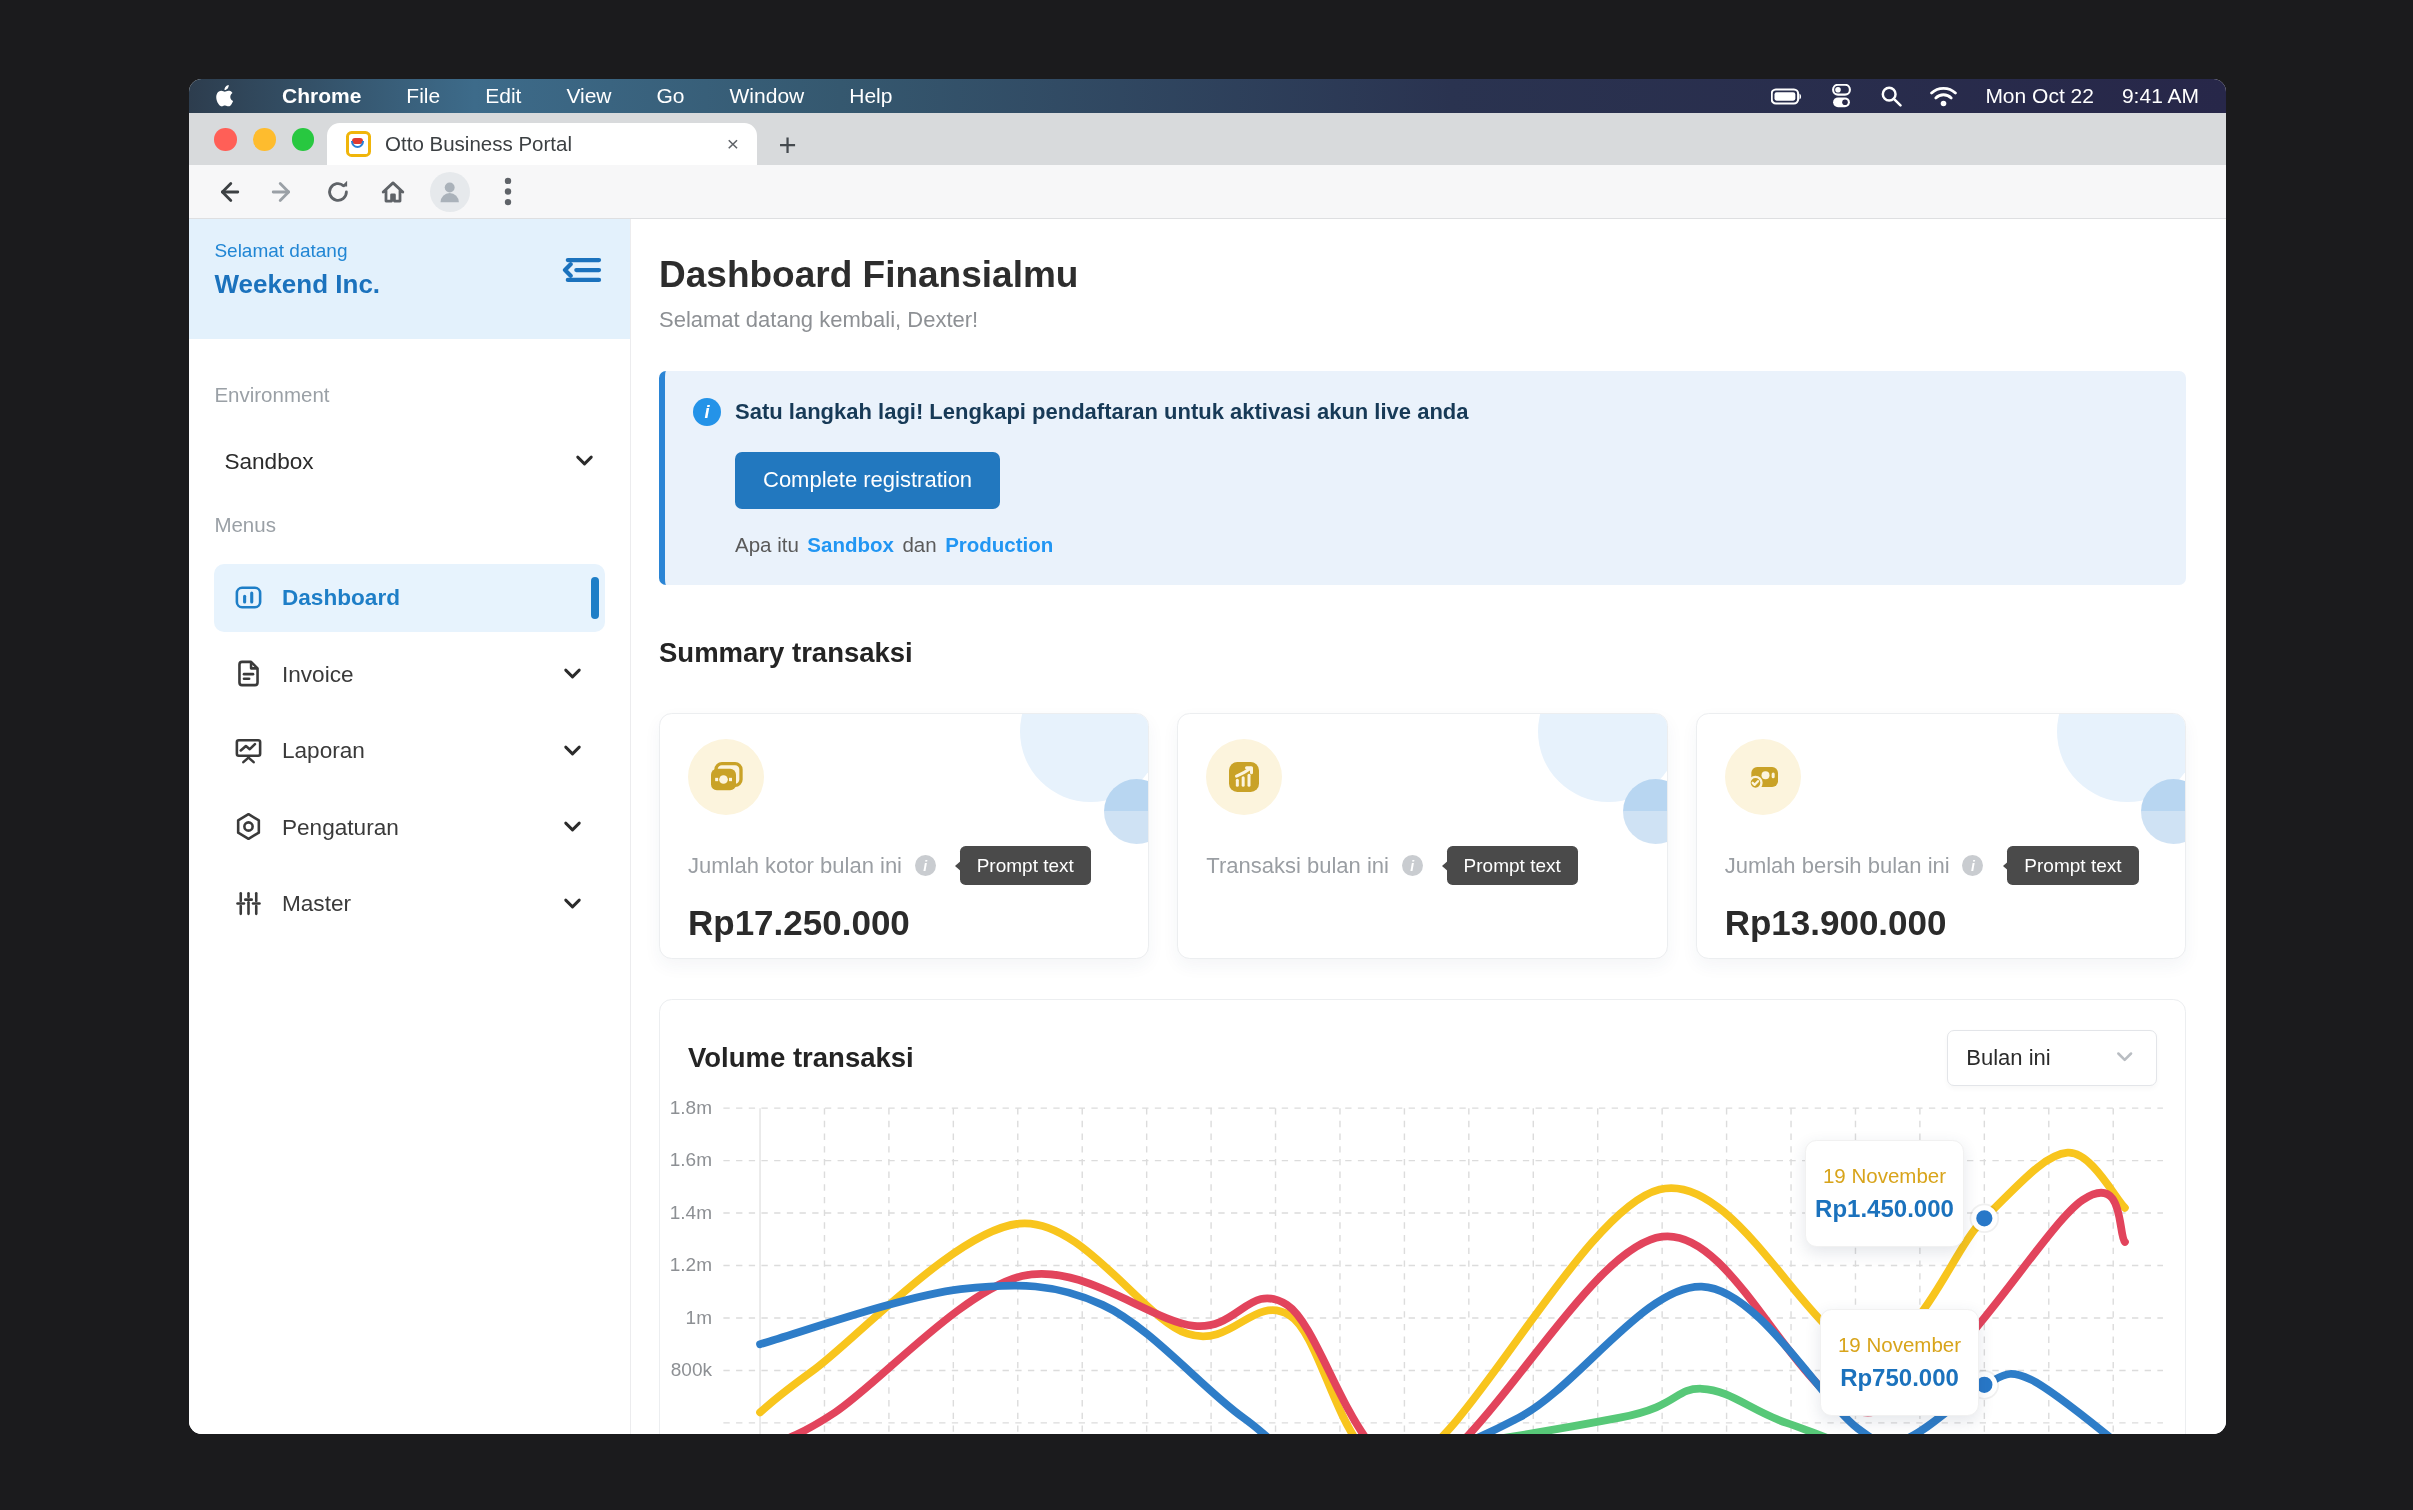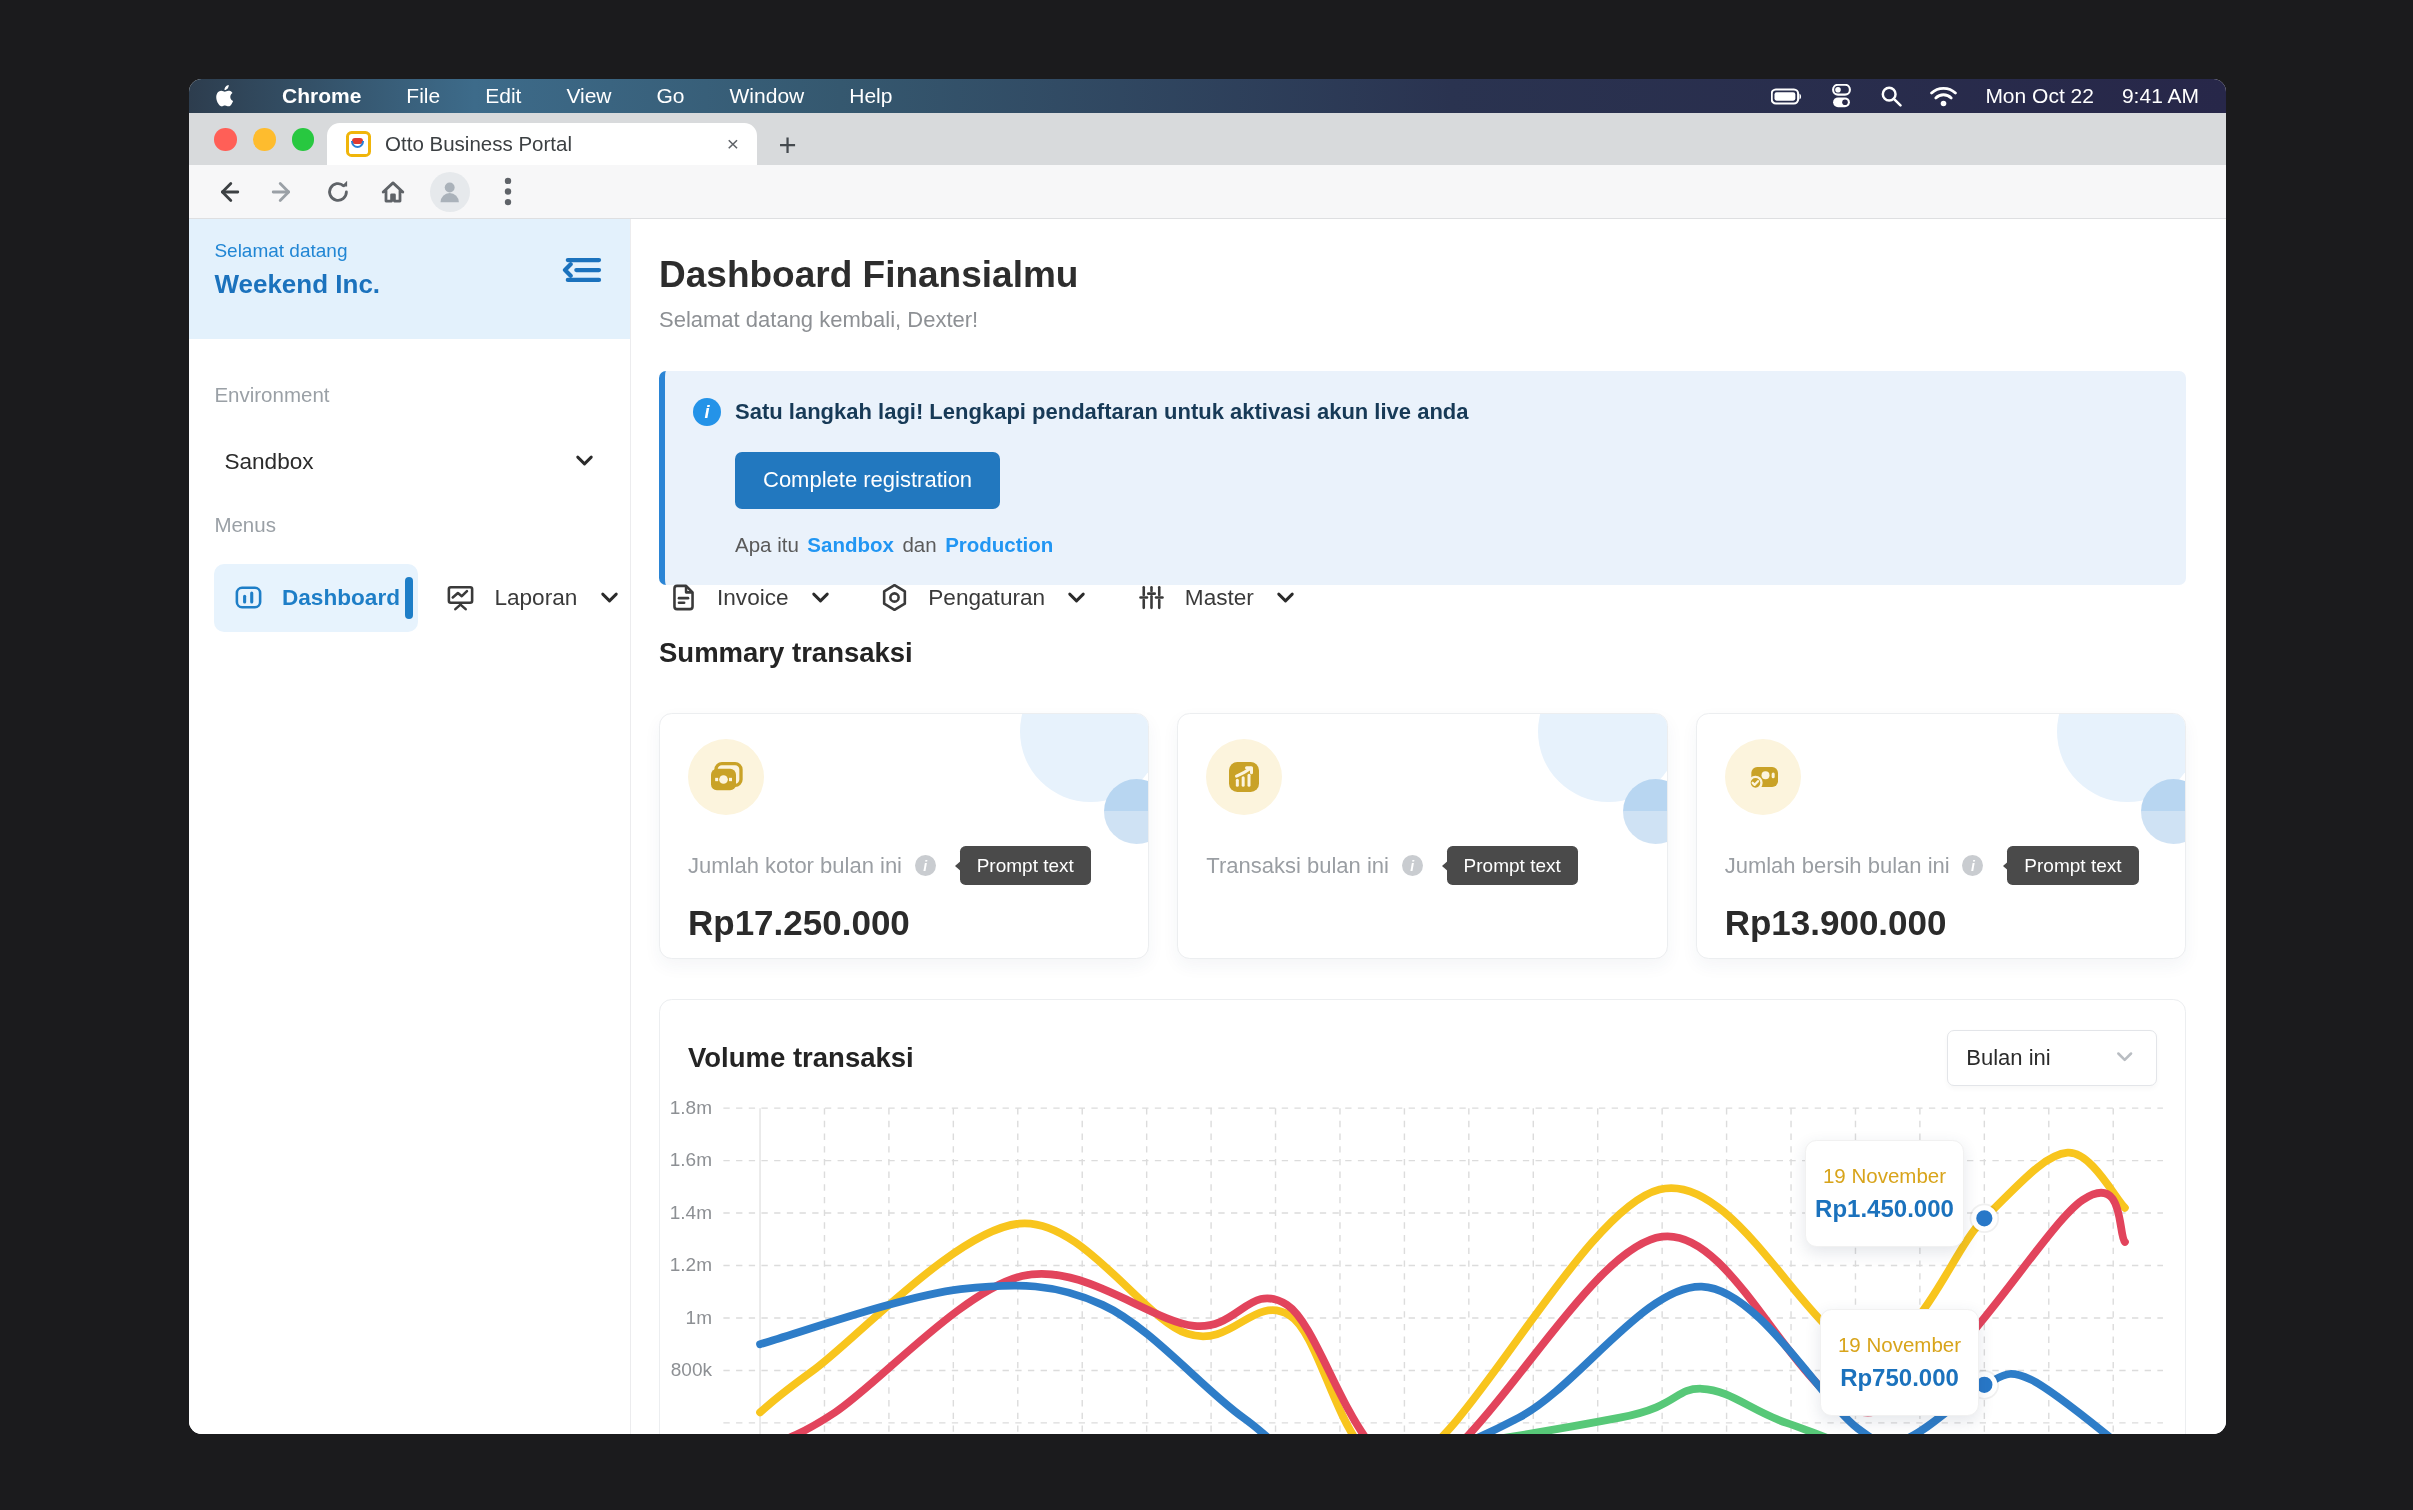--- a/index.html
+++ b/index.html
@@ -41,21 +41,21 @@
   .side-head{height:120px;background:#e3f1fc;padding:21px 25.4px;position:relative;}
   .welcome{color:#2186d4;font-size:19px;}
   .company{color:#1b72bd;font-size:26px;font-weight:bold;margin-top:7px;}
   .collapse{position:absolute;right:28px;top:34px;}
   .side-section{padding:0 25.4px;}
   .side-label{color:#9aa0a6;font-size:20.5px;}
   .env-label{margin-top:44px;}
   .env-row{margin-top:40px;display:flex;align-items:center;justify-content:space-between;padding:0 7px 0 10px;}
   .env-value{font-size:22.6px;color:#2b2b2b;}
   .menus-label{margin-top:37px;}
-  .menu-list{margin-top:27px;display:flex;flex-direction:row;gap:8.5px;padding:0 0 0 0;}
+  .menu-list{margin-top:27px;display:flex;flex-direction:column;gap:8.5px;padding:0 0 0 0;}
   .menu-item{display:flex;align-items:center;height:68px;padding:0 18.3px;gap:18.3px;color:#3a3a3a;position:relative;border-radius:10px;}
   .menu-item .lbl{font-size:22.6px;flex:1;}
   .menu-item.active{background:#e7f3fd;color:#1e7ec7;}
   .menu-item.active .lbl{font-weight:bold;}
   .active-bar{position:absolute;right:5.6px;top:12.7px;width:7.8px;height:42px;border-radius:4.2px;background:#1e7ec7;}
 
   
   .main{flex:1;min-width:0;padding:35px 40px 0 28px;overflow:hidden;}
   .page-title{font-size:37px;font-weight:bold;color:#2d2d2d;}
   .page-sub{font-size:22px;color:#8d9094;margin-top:11.3px;}
@@ -244,43 +244,43 @@
                     <line x1="14.5" y1="8.5" x2="14.5" y2="15.5" stroke="#1e7ec7" stroke-width="2.4" stroke-linecap="round"></line>
                   </svg>
               </span>
               <span class="lbl">Dashboard</span>
               <span class="active-bar"></span>
             </div>
 
             <div class="menu-item">
               <span>
                 <svg width="31" height="31" viewBox="0 0 24 24">
+                    <path d="M14 3 H7 a2 2 0 0 0 -2 2 v14 a2 2 0 0 0 2 2 h10 a2 2 0 0 0 2 -2 V8 z" fill="none" stroke="#3a3a3a" stroke-width="2" stroke-linejoin="round"></path>
+                    <path d="M14 3 v5 h5" fill="none" stroke="#3a3a3a" stroke-width="2" stroke-linejoin="round"></path>
+                    <line x1="8.5" y1="12.5" x2="15.5" y2="12.5" stroke="#3a3a3a" stroke-width="2" stroke-linecap="round"></line>
+                    <line x1="8.5" y1="16" x2="12.5" y2="16" stroke="#3a3a3a" stroke-width="2" stroke-linecap="round"></line>
+                  </svg>
+              </span>
+              <span class="lbl">Invoice</span>
+              <span><svg width="27" height="27" viewBox="0 0 24 24">
+                    <path d="M6 9 l6 6 6-6" fill="none" stroke="#2b2b2b" stroke-width="2.6" stroke-linecap="round" stroke-linejoin="round"></path>
+                  </svg></span>
+            </div>
+
+            <div class="menu-item">
+              <span>
+                <svg width="31" height="31" viewBox="0 0 24 24">
                     <rect x="3" y="4" width="18" height="12" rx="1.5" fill="none" stroke="#3a3a3a" stroke-width="2"></rect>
                     <polyline points="6,12 10,8.5 13,11 17,7" fill="none" stroke="#3a3a3a" stroke-width="2" stroke-linecap="round" stroke-linejoin="round"></polyline>
                     <line x1="12" y1="16" x2="12" y2="18" stroke="#3a3a3a" stroke-width="2"></line>
                     <line x1="8" y1="21" x2="12" y2="17.5" stroke="#3a3a3a" stroke-width="2" stroke-linecap="round"></line>
                     <line x1="16" y1="21" x2="12" y2="17.5" stroke="#3a3a3a" stroke-width="2" stroke-linecap="round"></line>
                   </svg>
               </span>
               <span class="lbl">Laporan</span>
-              <span><svg width="27" height="27" viewBox="0 0 24 24">
-                    <path d="M6 9 l6 6 6-6" fill="none" stroke="#2b2b2b" stroke-width="2.6" stroke-linecap="round" stroke-linejoin="round"></path>
-                  </svg></span>
-            </div>
-
-            <div class="menu-item">
-              <span>
-                <svg width="31" height="31" viewBox="0 0 24 24">
-                    <path d="M14 3 H7 a2 2 0 0 0 -2 2 v14 a2 2 0 0 0 2 2 h10 a2 2 0 0 0 2 -2 V8 z" fill="none" stroke="#3a3a3a" stroke-width="2" stroke-linejoin="round"></path>
-                    <path d="M14 3 v5 h5" fill="none" stroke="#3a3a3a" stroke-width="2" stroke-linejoin="round"></path>
-                    <line x1="8.5" y1="12.5" x2="15.5" y2="12.5" stroke="#3a3a3a" stroke-width="2" stroke-linecap="round"></line>
-                    <line x1="8.5" y1="16" x2="12.5" y2="16" stroke="#3a3a3a" stroke-width="2" stroke-linecap="round"></line>
-                  </svg>
-              </span>
-              <span class="lbl">Invoice</span>
               <span><svg width="27" height="27" viewBox="0 0 24 24">
                     <path d="M6 9 l6 6 6-6" fill="none" stroke="#2b2b2b" stroke-width="2.6" stroke-linecap="round" stroke-linejoin="round"></path>
                   </svg></span>
             </div>
 
             <div class="menu-item">
               <span>
                 <svg width="31" height="31" viewBox="0 0 24 24">
                     <path d="M12 2.5 l8 4.7 v9.6 l-8 4.7 -8 -4.7 V7.2z" fill="none" stroke="#3a3a3a" stroke-width="2" stroke-linejoin="round"></path>
                     <circle cx="12" cy="12" r="3.2" fill="none" stroke="#3a3a3a" stroke-width="2"></circle>

